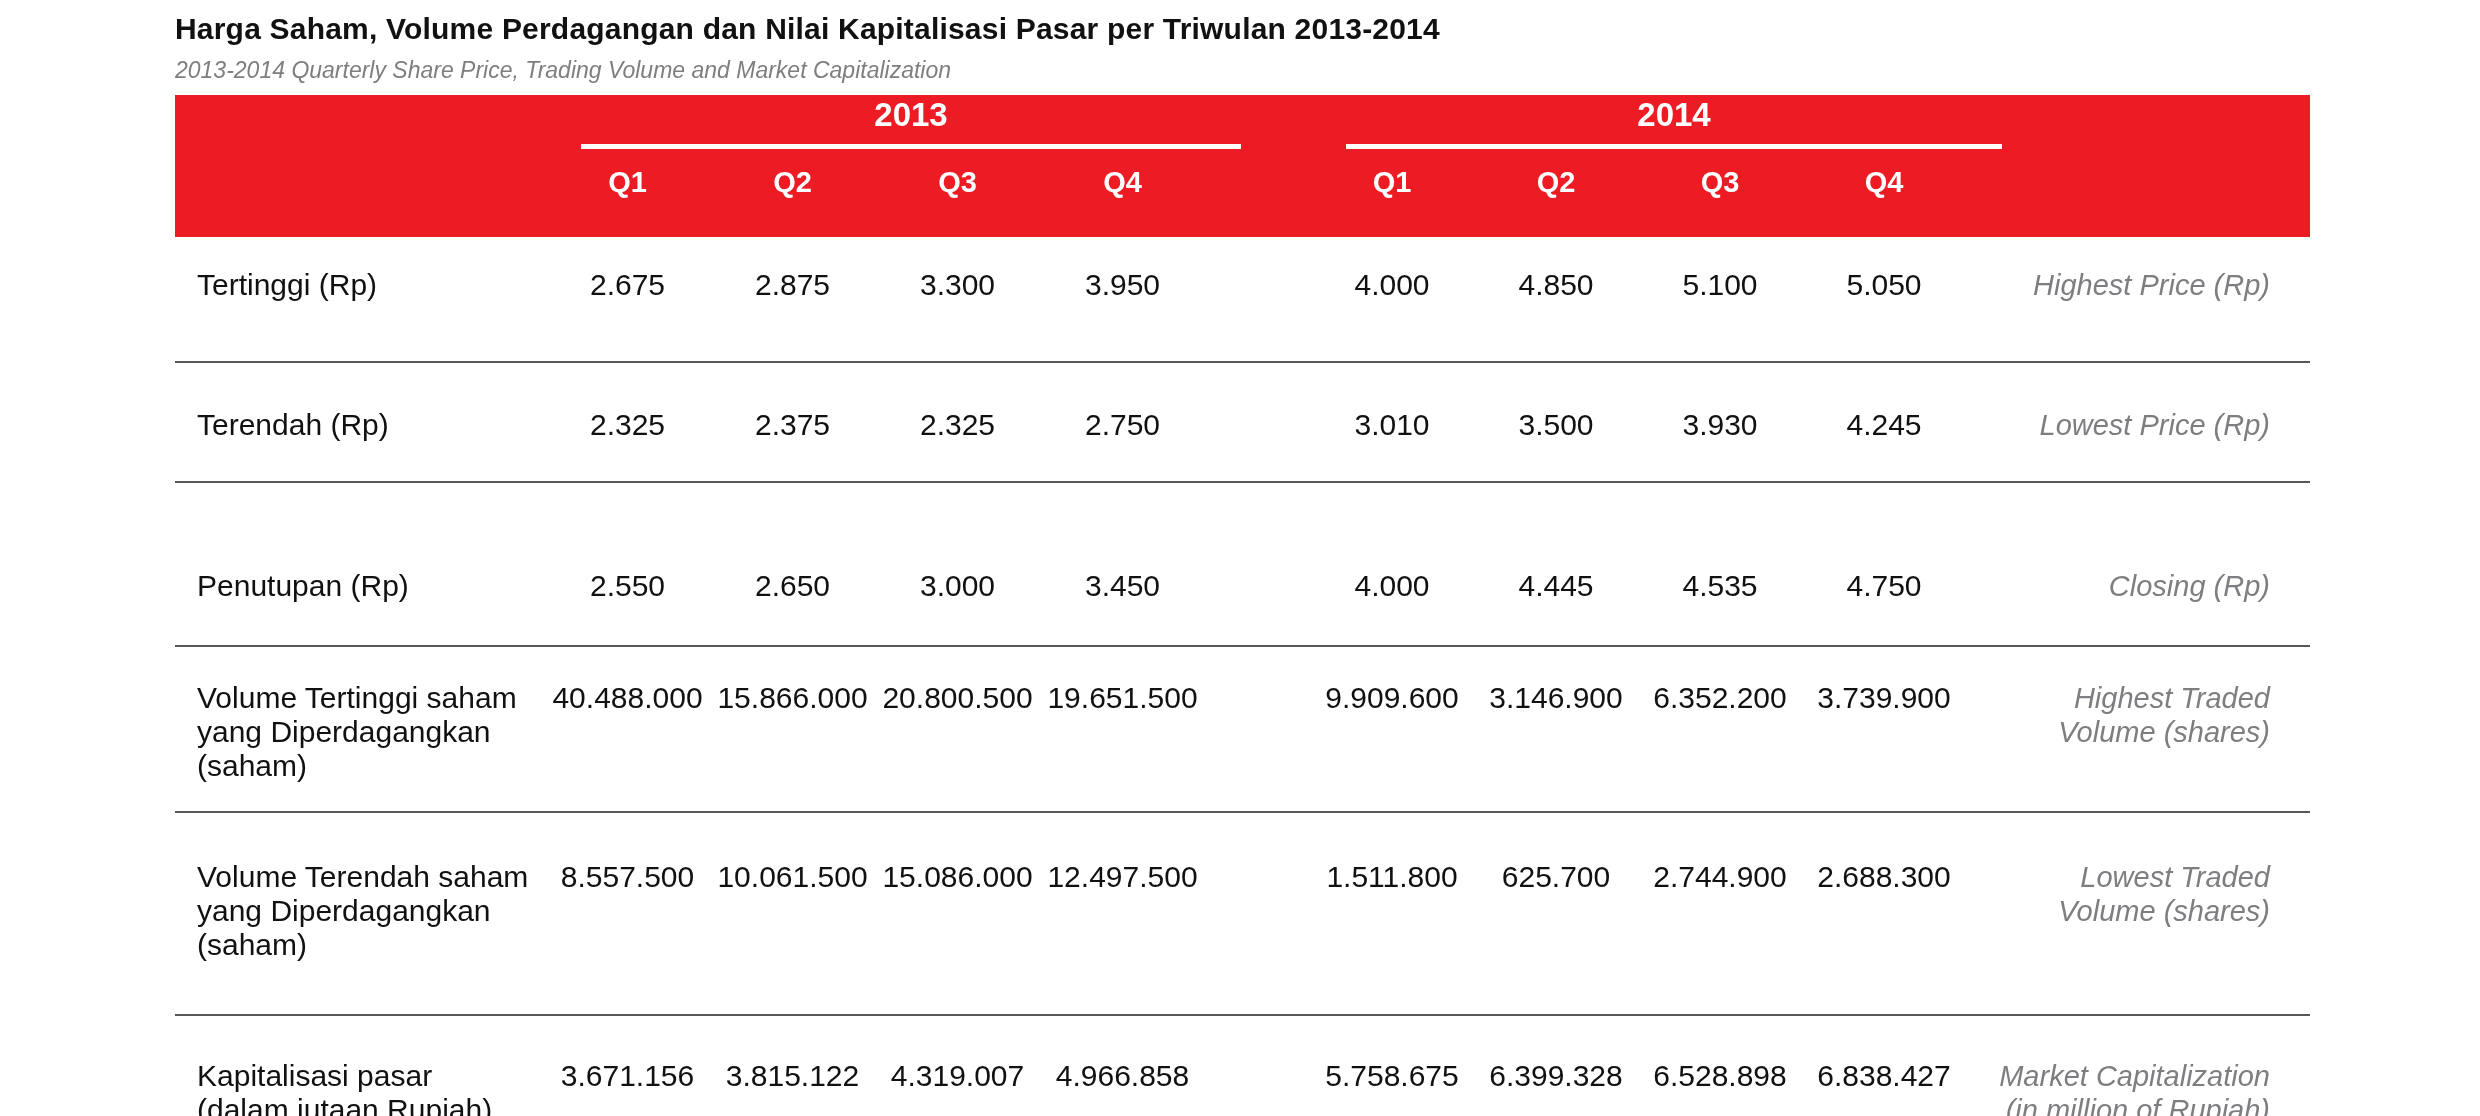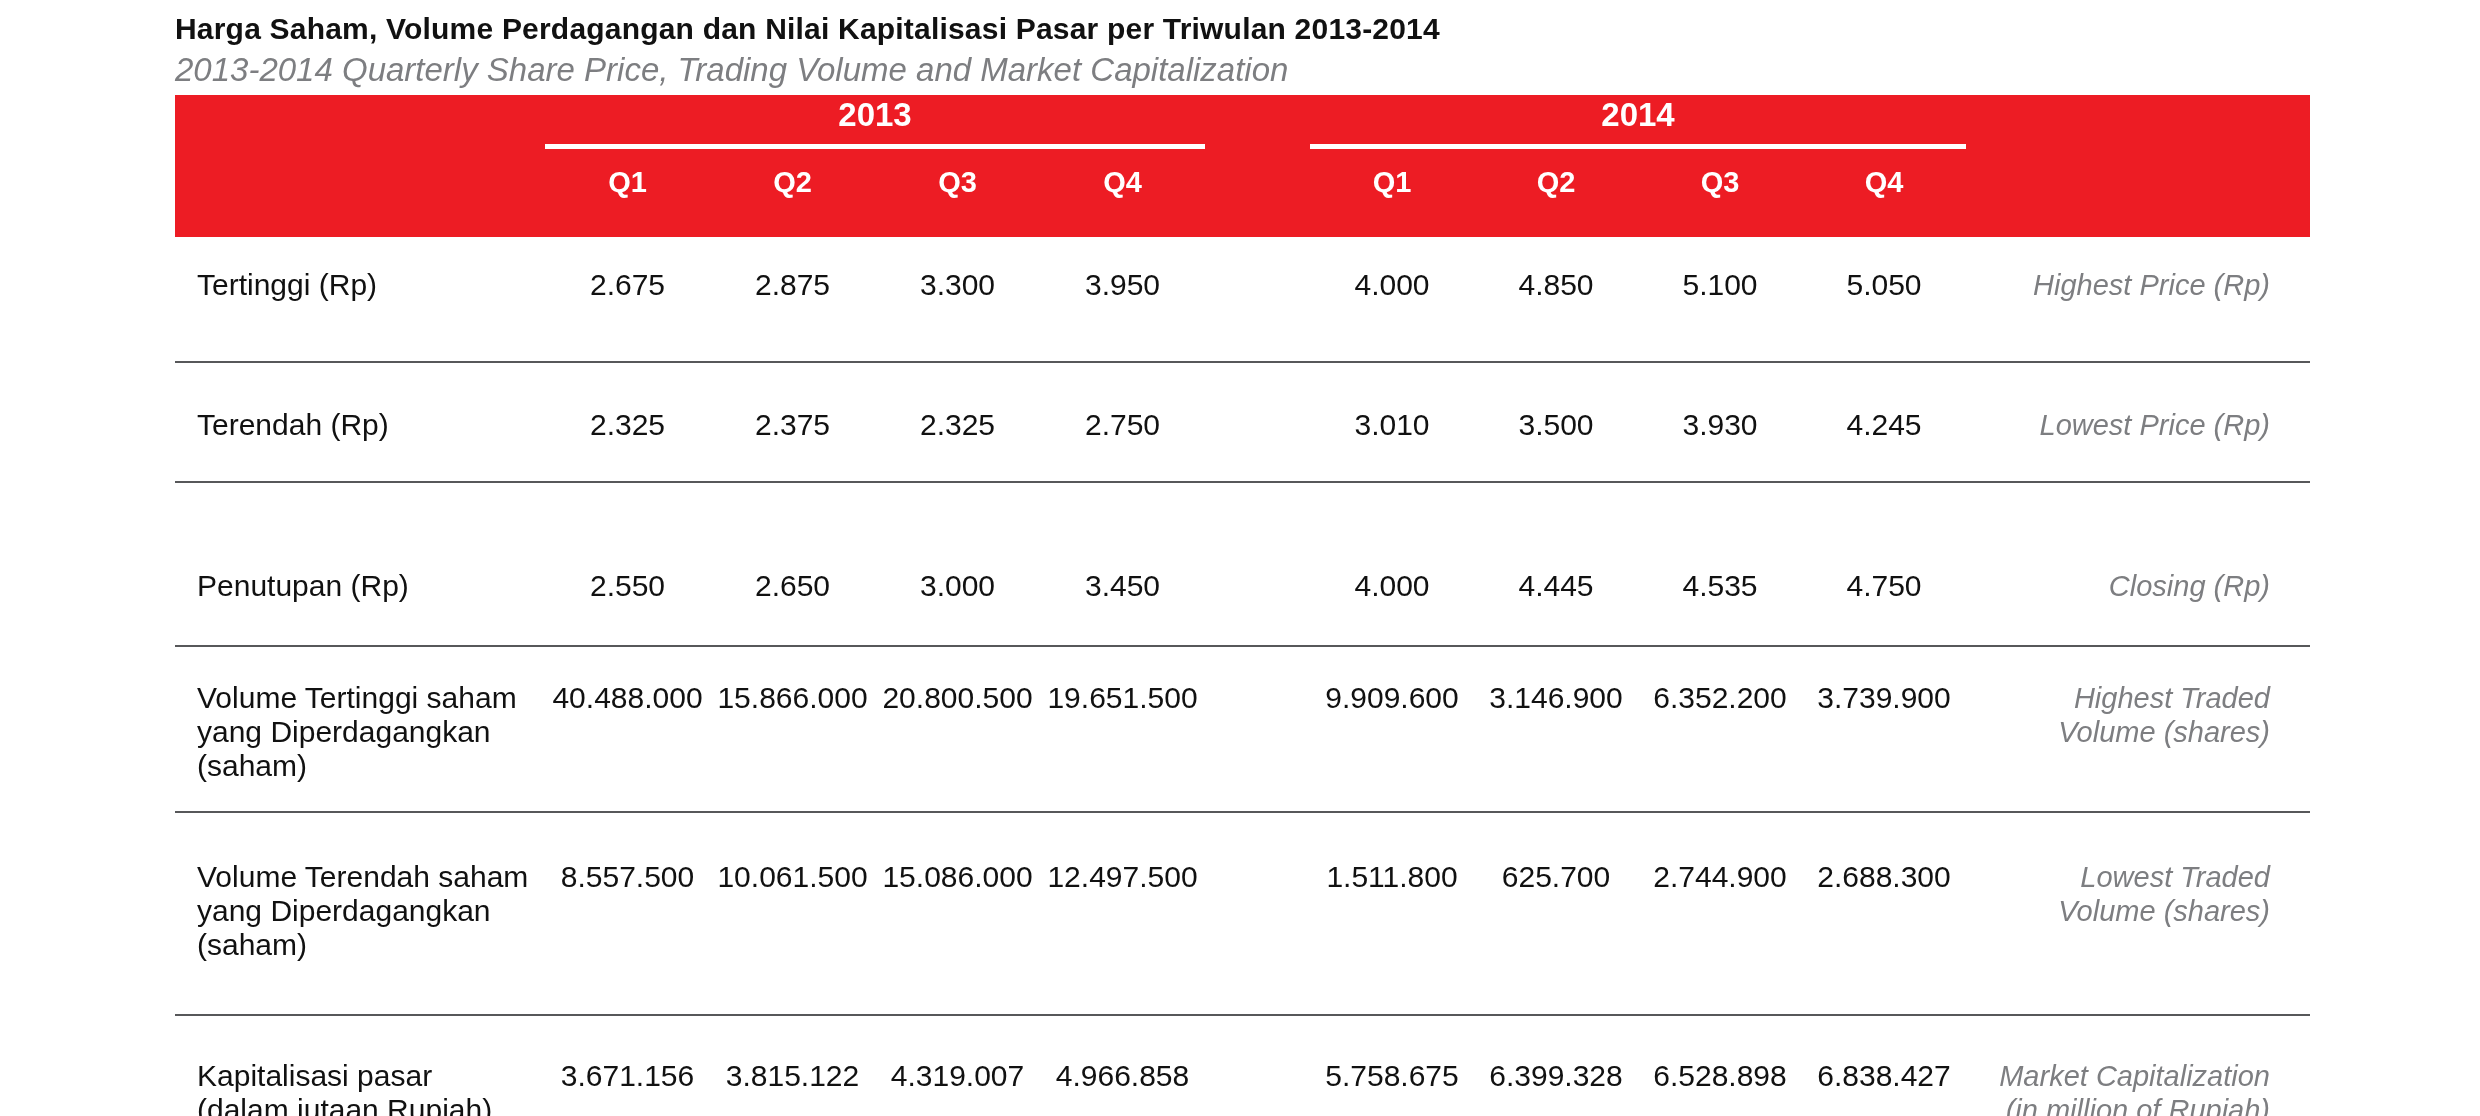--- a/index.html
+++ b/index.html
@@ -9,35 +9,35 @@
     color:#1a1a1a;
     -webkit-font-smoothing:antialiased;
   }
   .page-title{
     position:absolute;left:175px;top:10px;
     font-size:30px;font-weight:700;letter-spacing:0.2px;color:#111111;
     line-height:38px;
   }
   .page-subtitle{
     position:absolute;left:175px;top:52px;
-    font-size:33px;font-style:italic;color:#7d7e81;line-height:36px;
+    font-size:23px;font-style:italic;color:#7d7e81;line-height:36px;
   }
   
   .tbl{
     position:absolute;left:175px;top:95px;width:2135px;
   }
   .cols{
     display:grid;
     grid-template-columns:370px 165px 165px 165px 165px 105px 164px 164px 164px 164px 344px;
   }
   
   .band{
     background:#ED1C24;height:142px;color:#ffffff;
   }
-  .band-years{height:52px;align-items:end;}
+  .band-years{height:52px;align-items:end;padding-left:36px;}
   .year-cell{
     text-align:center;font-size:33px;font-weight:700;
     border-bottom:5px solid #ffffff;
     padding-bottom:9px;line-height:40px;
   }
   .year-2013{grid-column:2 / 6;}
   .year-2014{grid-column:7 / 11;}
   .band-quarters{height:86px;}
   .q-cell{
     text-align:center;font-size:29px;font-weight:700;line-height:70px;

